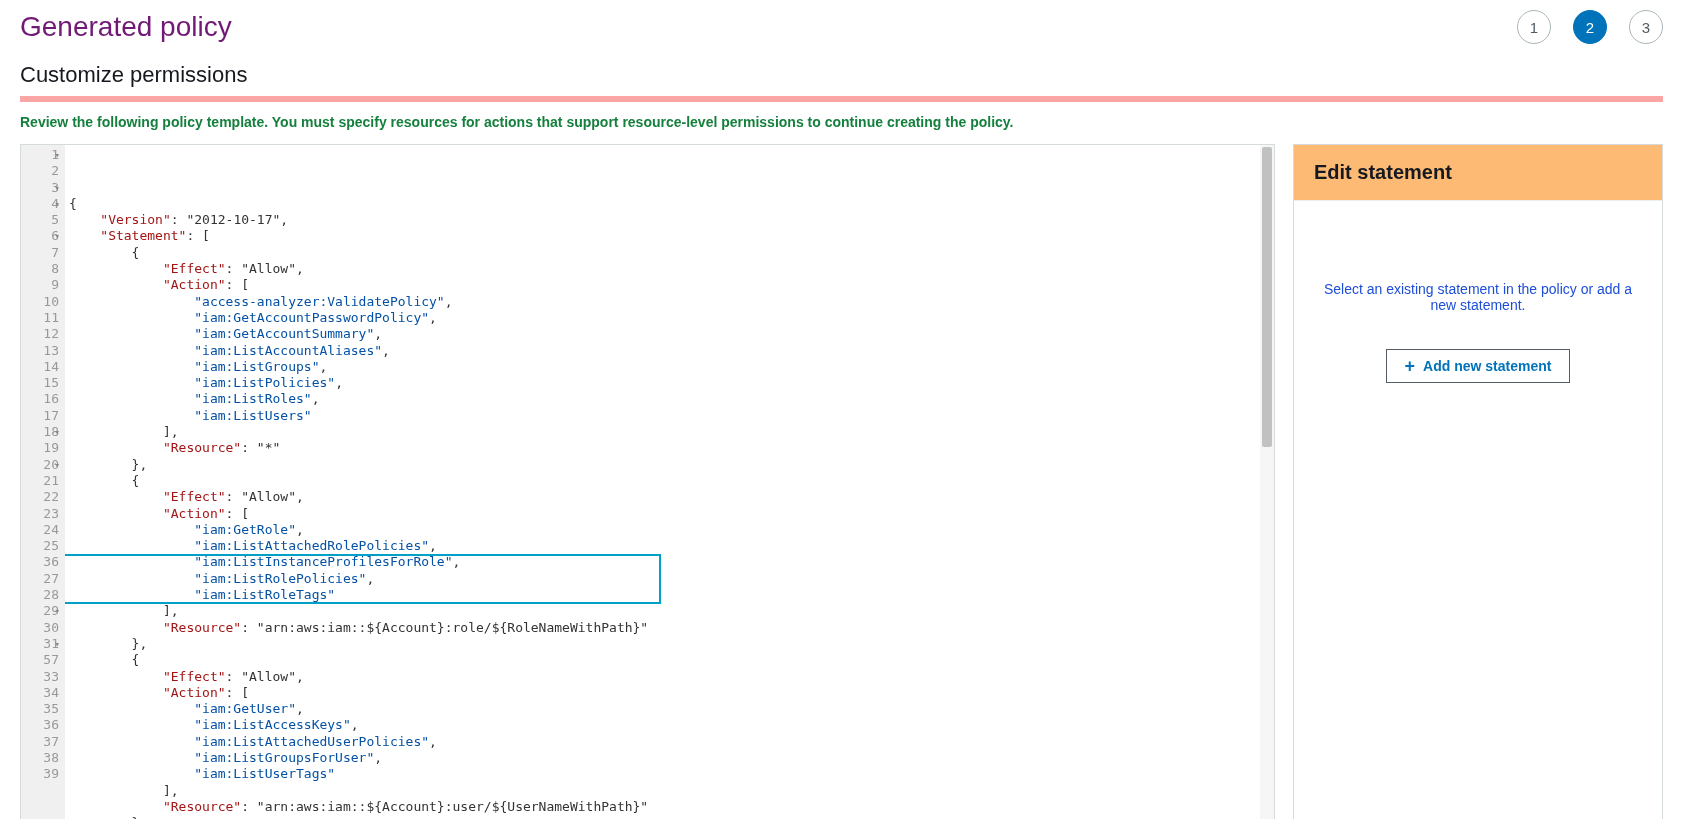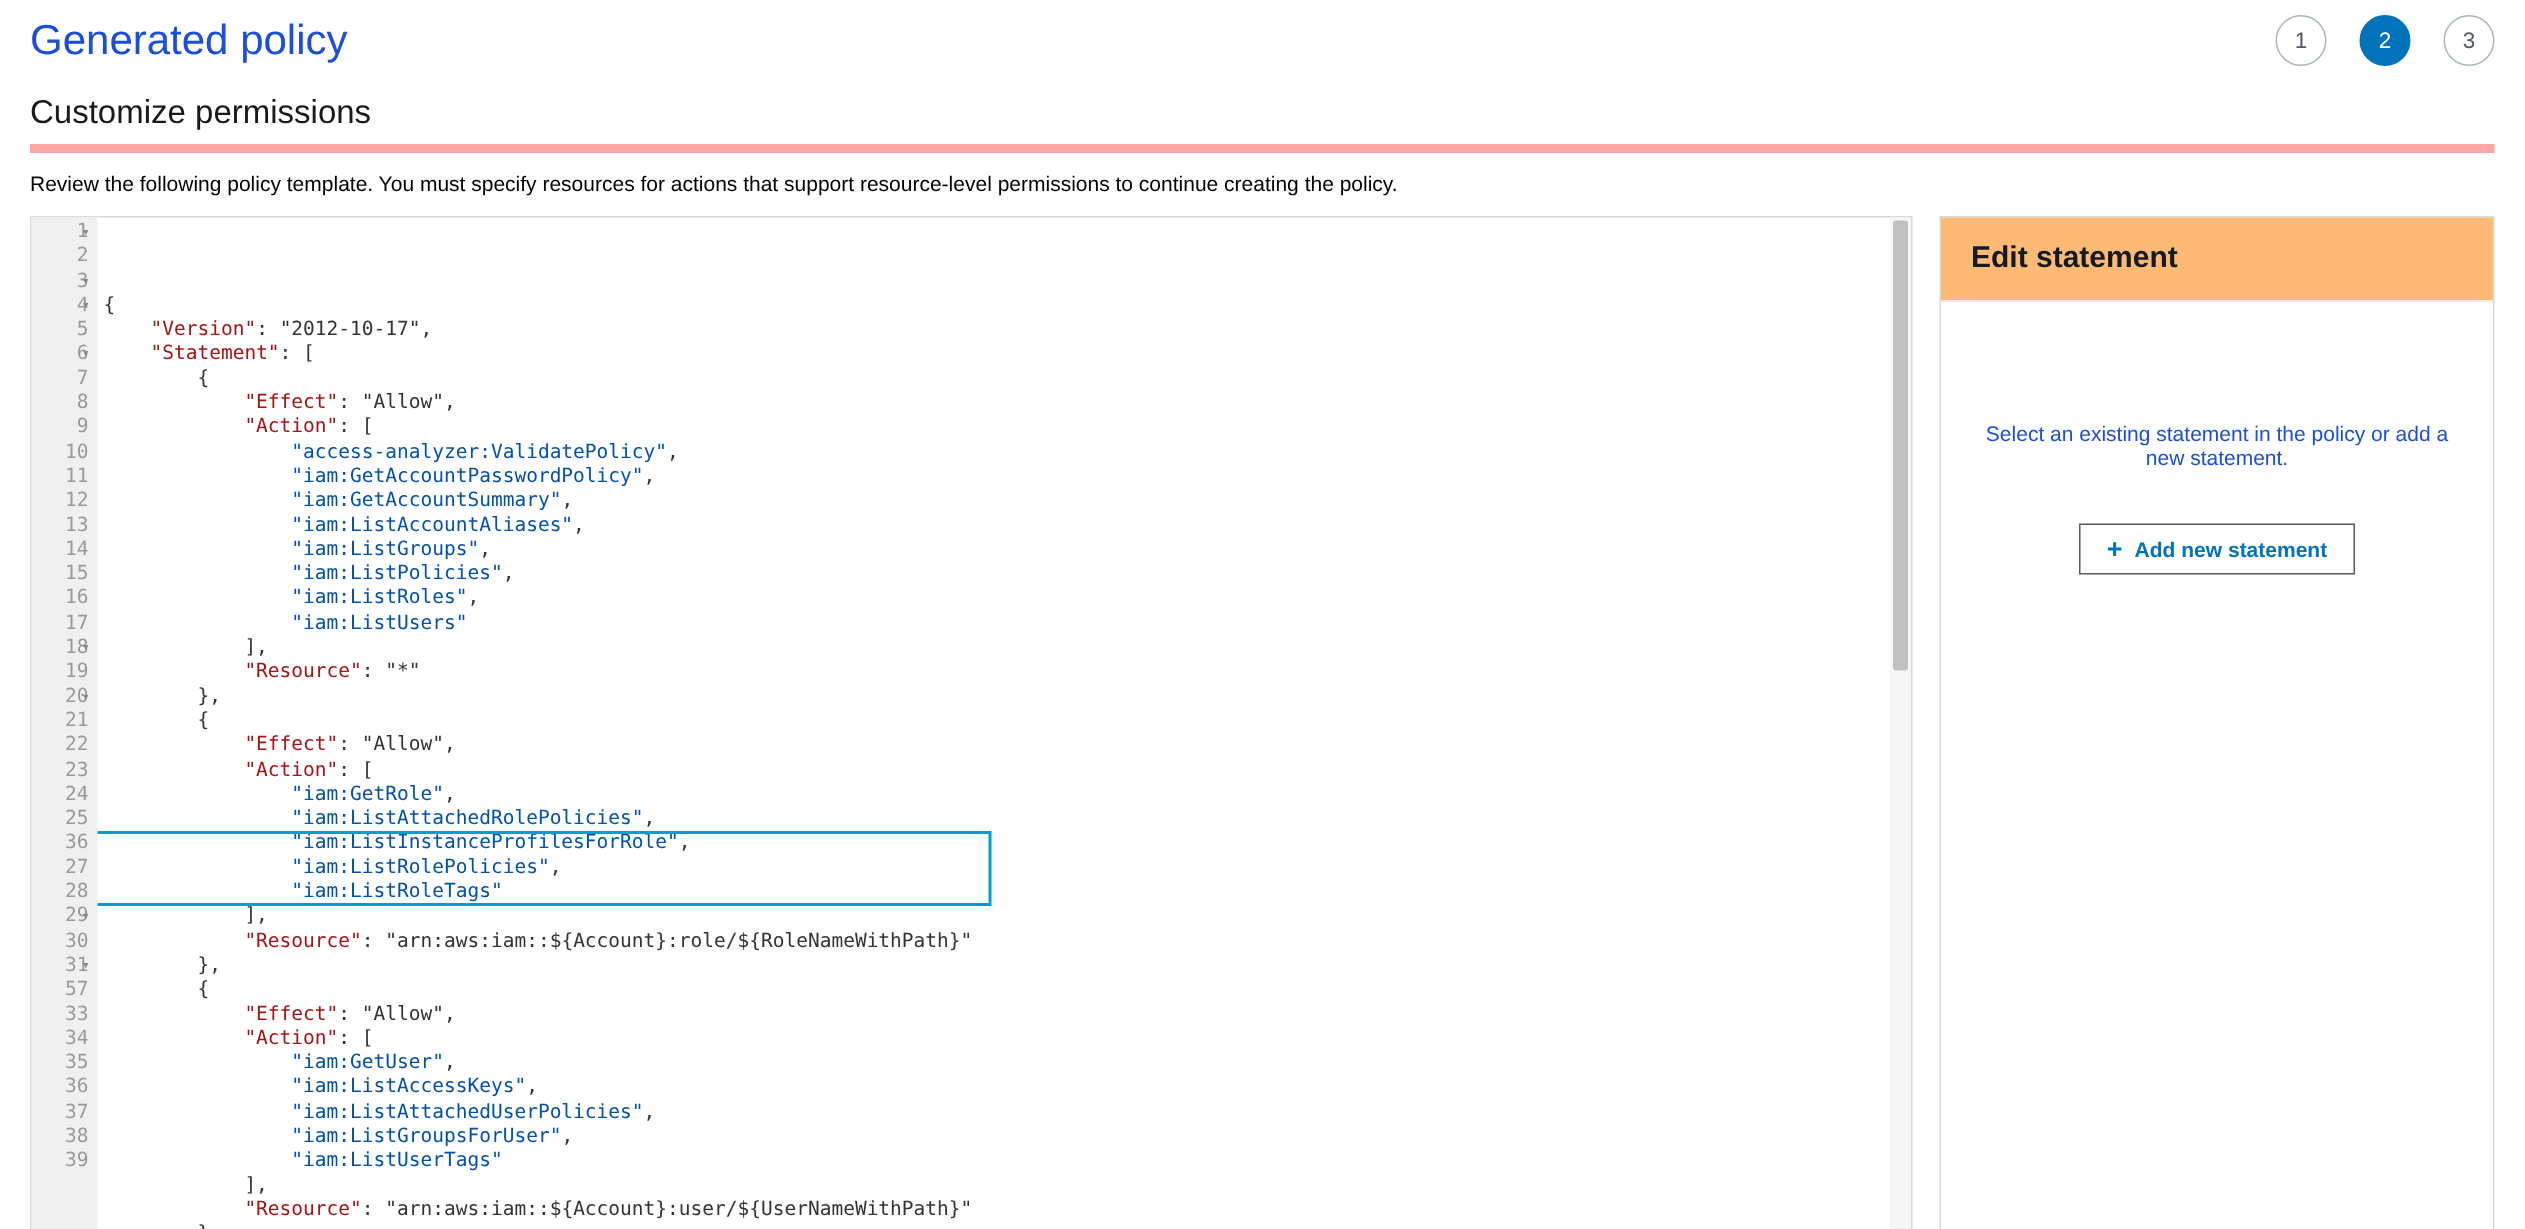--- a/index.html
+++ b/index.html
@@ -11,21 +11,21 @@
   }
   .header {
     display: flex;
     justify-content: space-between;
     align-items: center;
     margin-bottom: 18px;
   }
   .header h1 {
     font-size: 28px;
     font-weight: 400;
-    color: #1d4ed8;
+    color: #701a75;
   }
   .steps {
     display: flex;
     gap: 22px;
   }
   .step {
     width: 34px;
     height: 34px;
     border-radius: 50%;
     border: 1px solid #aab7b8;
@@ -44,22 +44,23 @@
   h2 {
     font-size: 22px;
     font-weight: 400;
     color: #16191f;
     padding-bottom: 8px;
     border-bottom: 6px solid #fca5a5;
     margin-bottom: 12px;
   }
   .description {
     font-size: 14px;
-    color: #000000;
+    color: #15803d;
     margin-bottom: 14px;
+    font-weight: bold;
   }
   .main-layout {
     display: flex;
     gap: 18px;
   }
   .editor-pane {
     flex: 1;
     border: 1px solid #d5dbdb;
     position: relative;
     display: flex;

